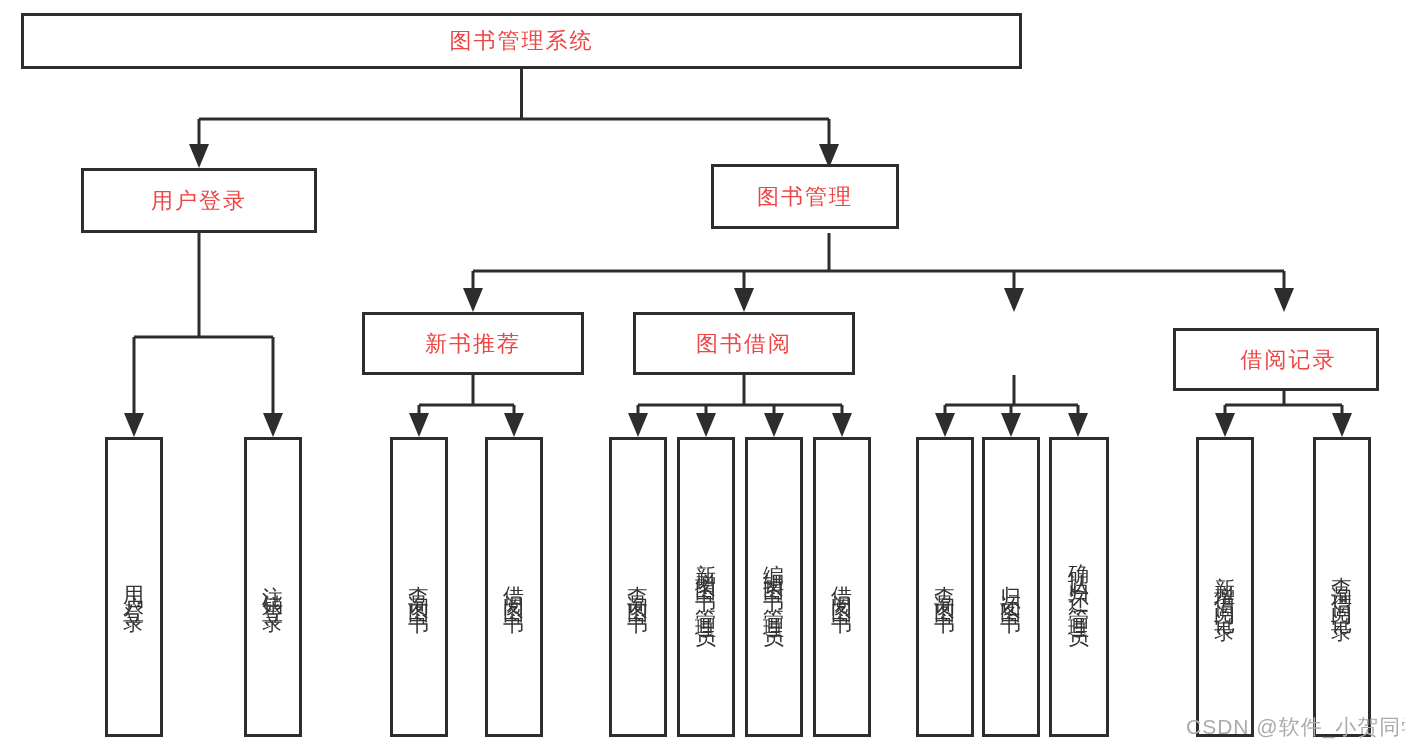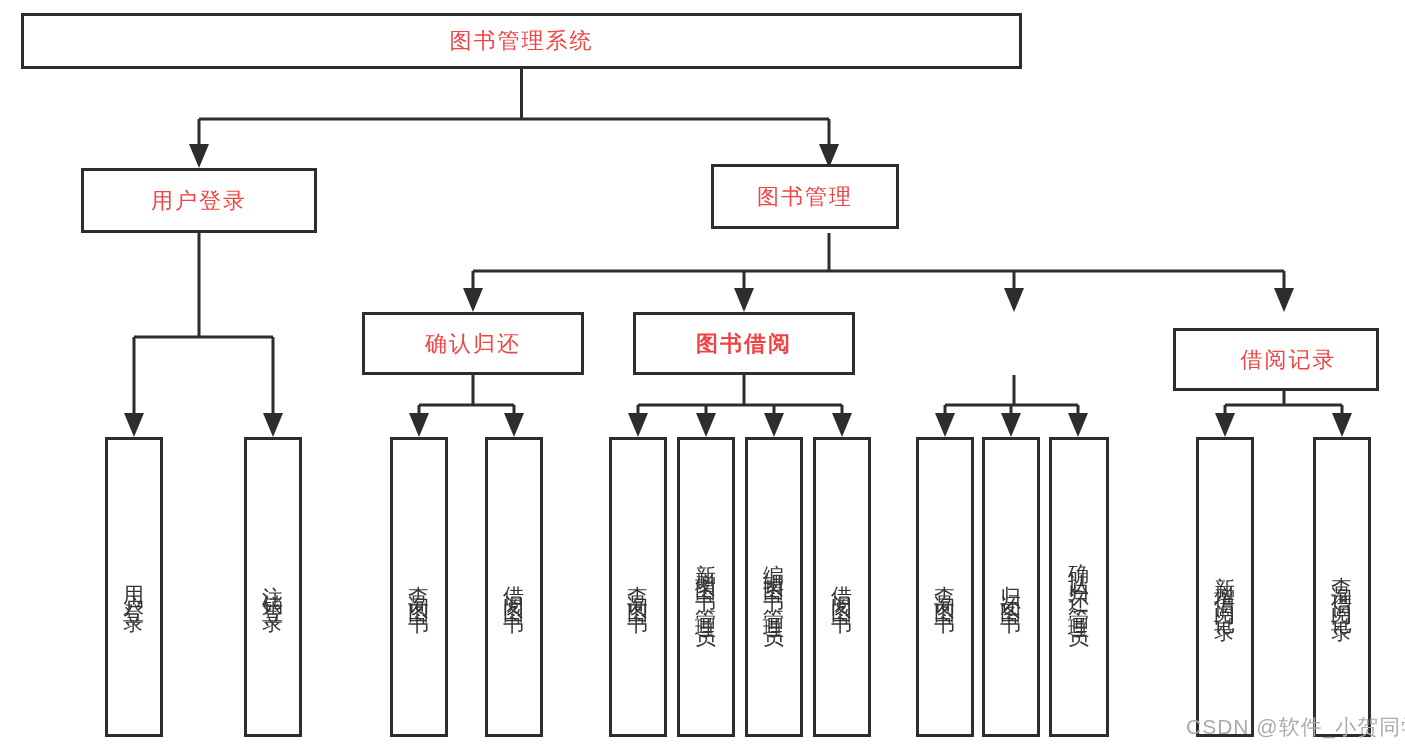--- a/index.html
+++ b/index.html
@@ -84,23 +84,23 @@
   </div>
 
   <div class="hnode" style="left:81px;top:168px;width:236px;height:65px;">
     <span>用户登录</span>
   </div>
   <div class="hnode" style="left:711px;top:164px;width:188px;height:65px;text-align:right;">
     <span>图书管理</span>
   </div>
 
   <div class="hnode" style="left:362px;top:312px;width:222px;height:63px;">
-    <span>确认归还</span>
+    <span>新书推荐</span>
   </div>
-  <div class="hnode" style="left:633px;top:312px;width:222px;height:63px;font-weight:bold;">
+  <div class="hnode" style="left:633px;top:312px;width:222px;height:63px;">
     <span>图书借阅</span>
   </div>
   <div class="hnode" style="left:1173px;top:328px;width:206px;height:63px;padding-left:25px;">
     <span>借阅记录</span>
   </div>
 
   <div class="vnode" style="left:105px;">
     <span class="vtext">用户登录</span>
   </div>
   <div class="vnode" style="left:244px;">

